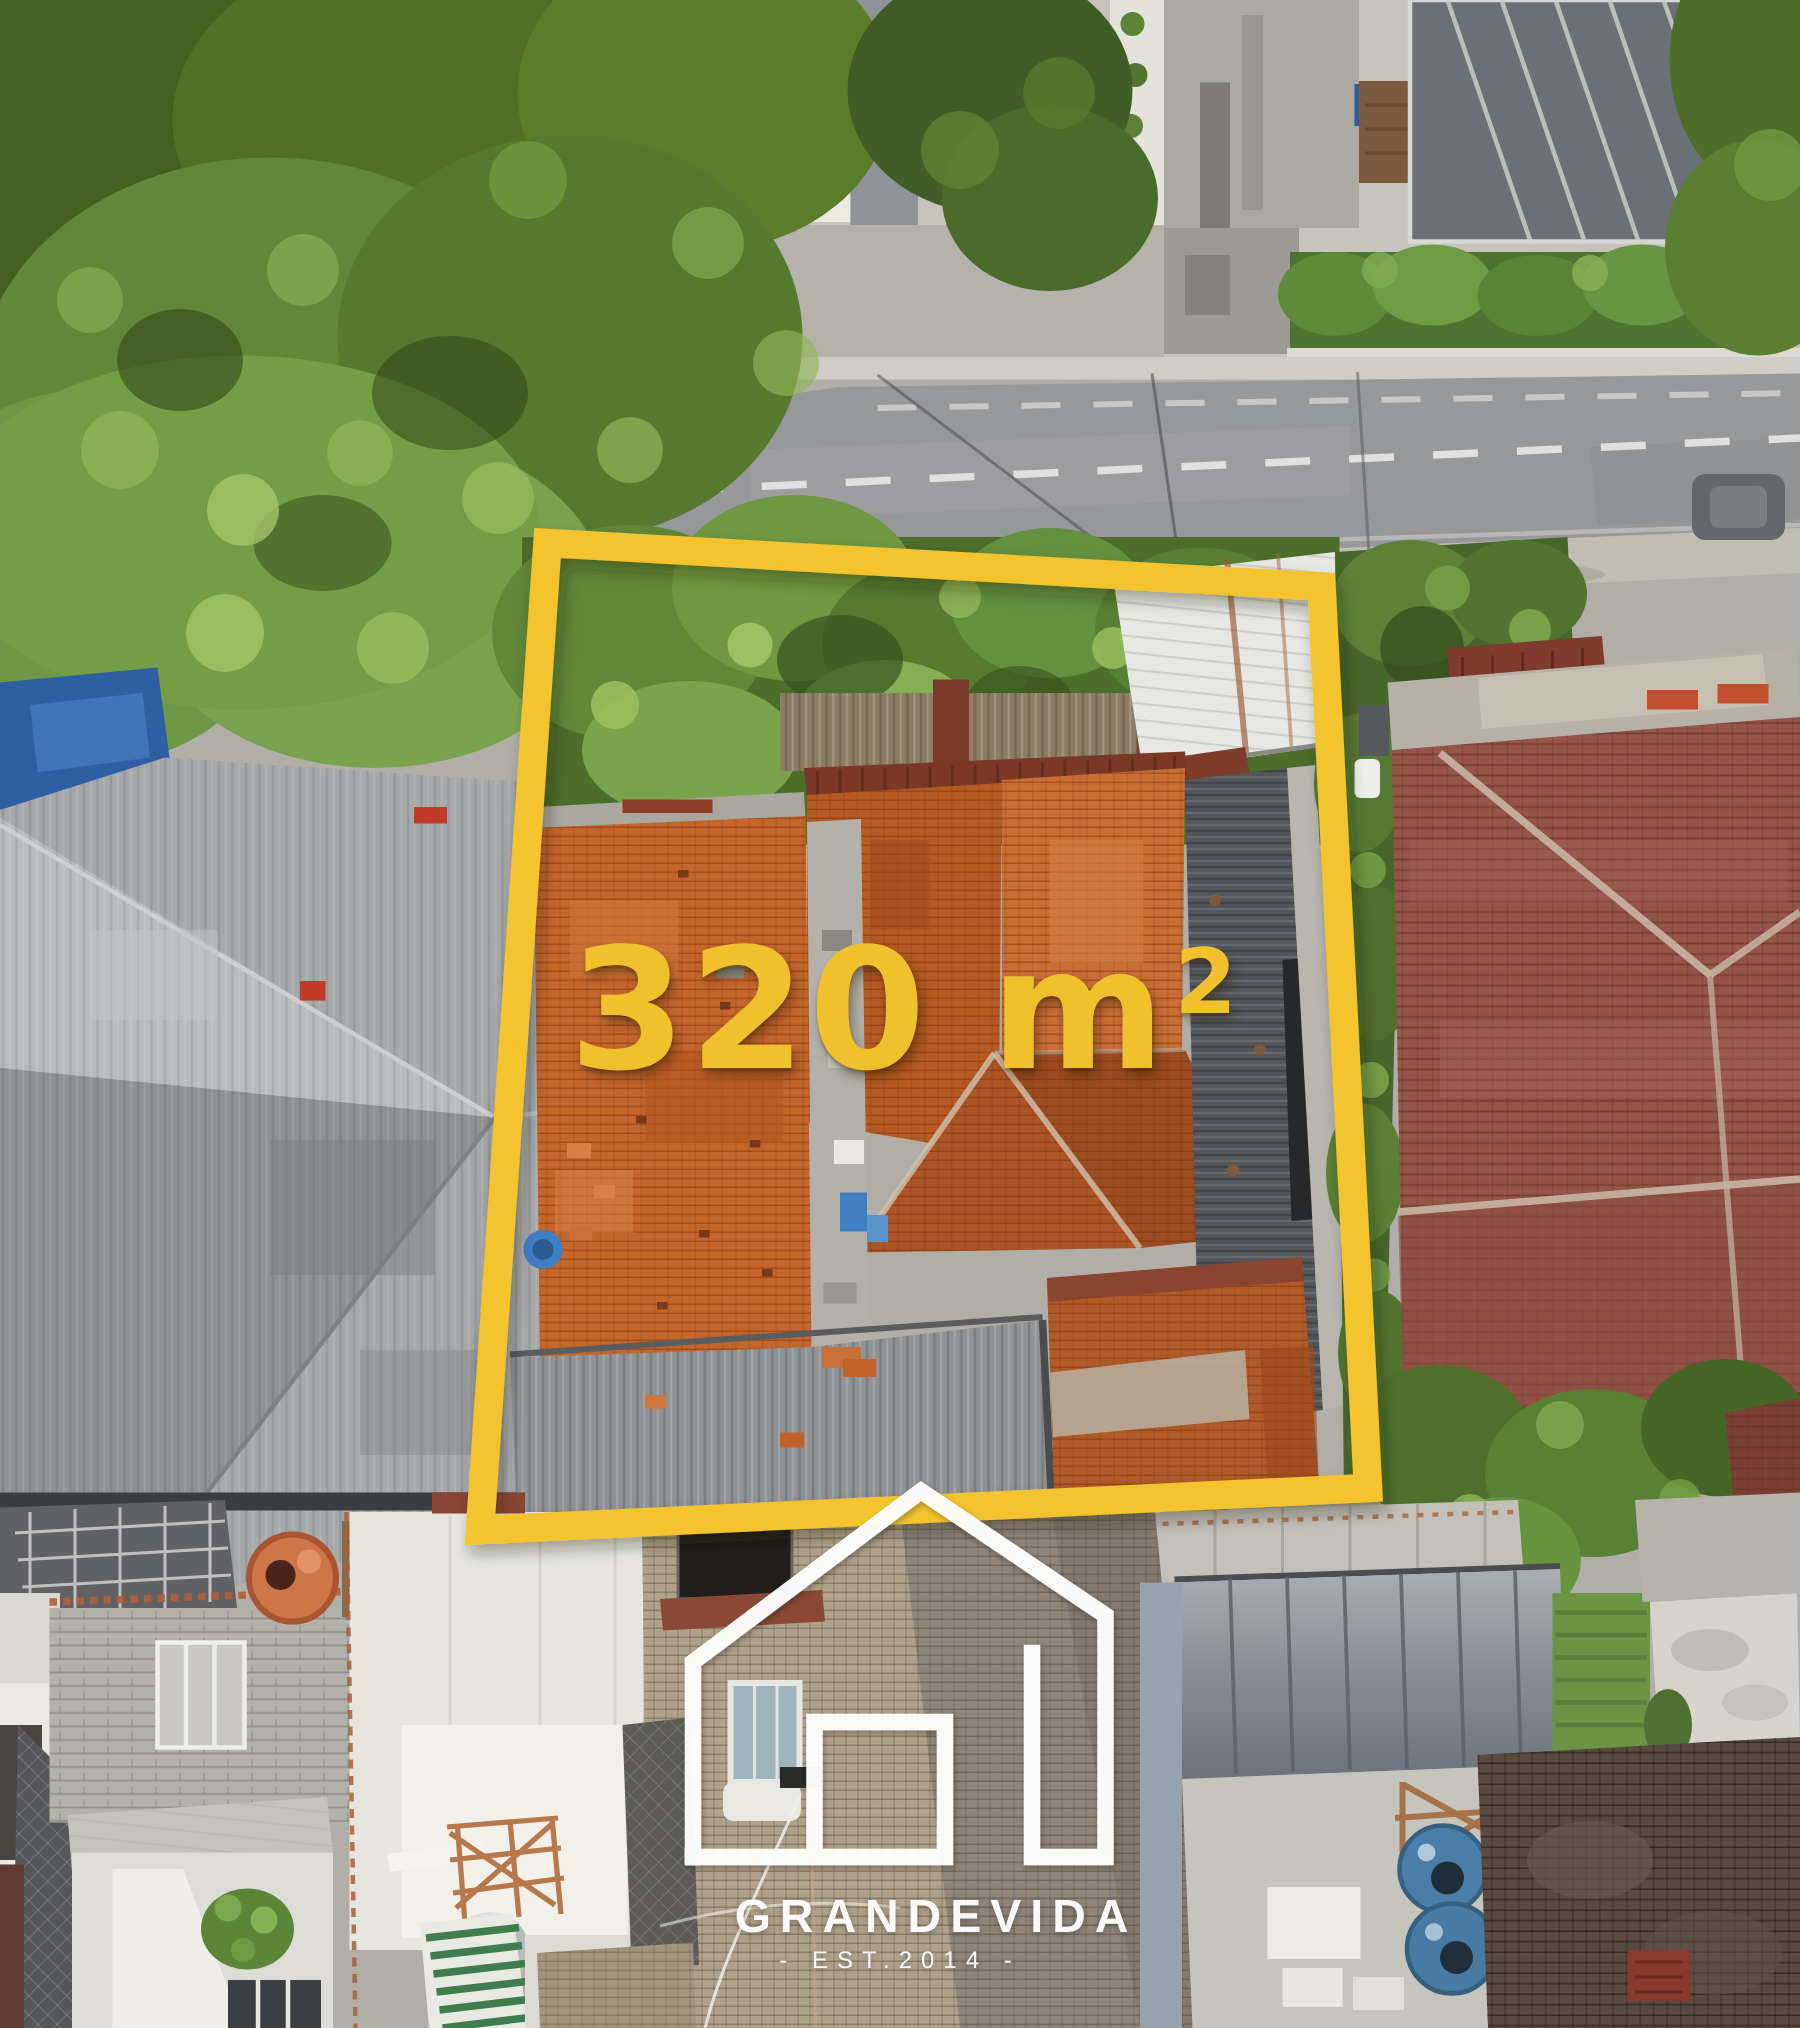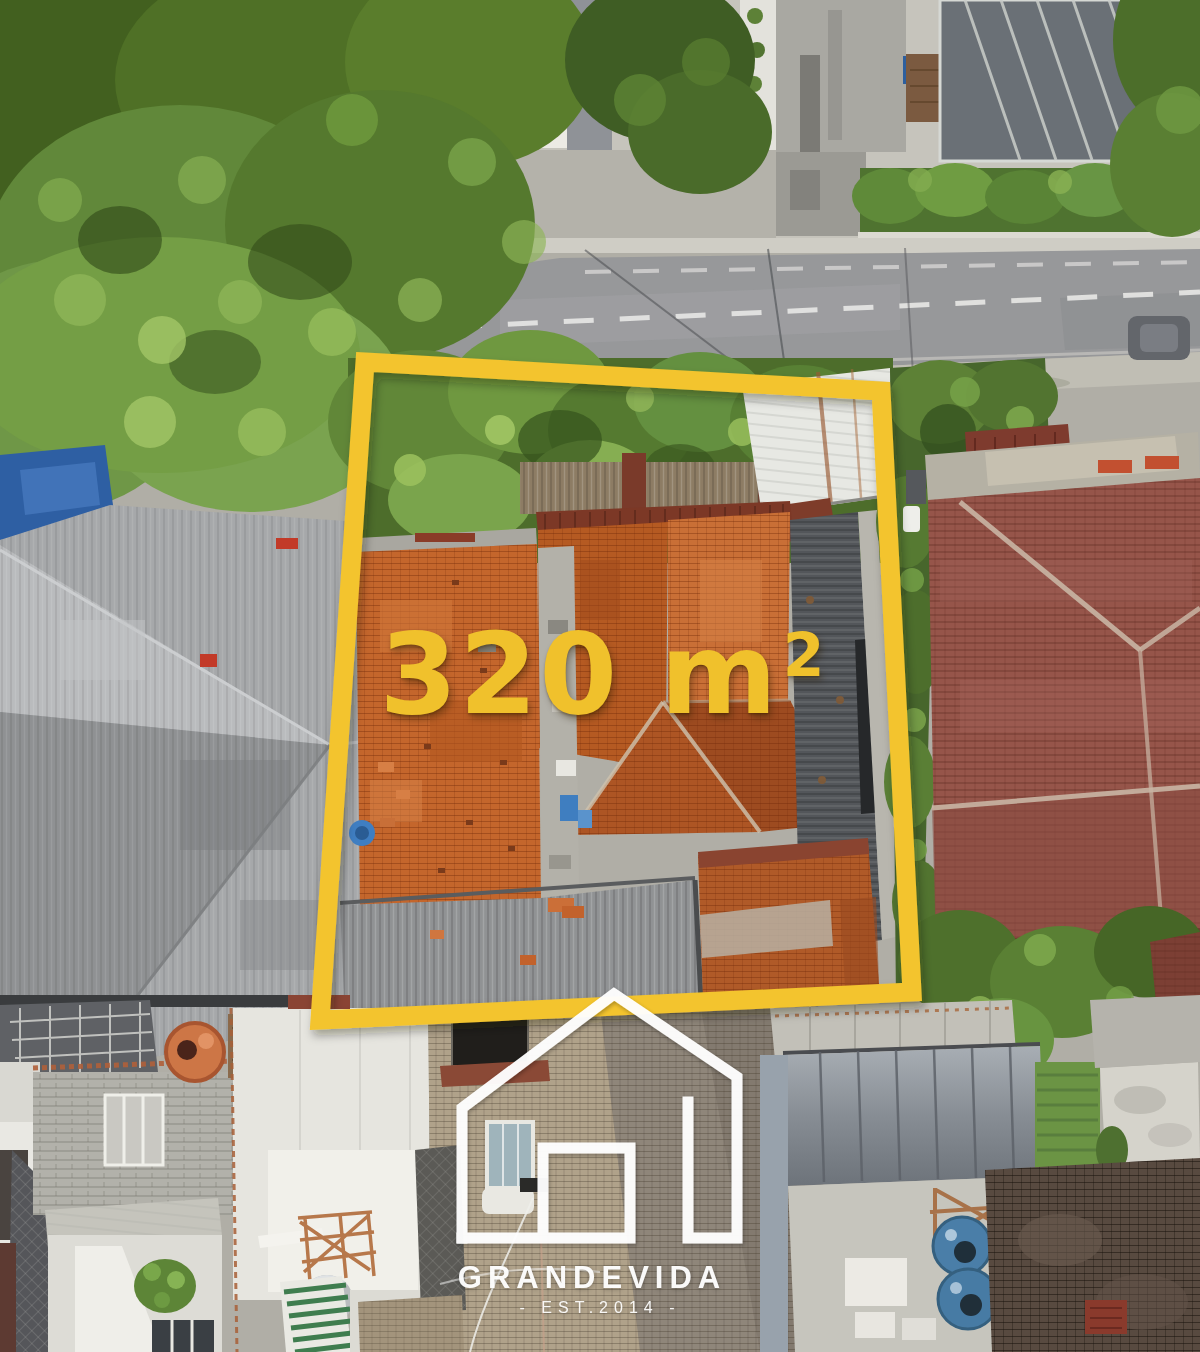--- a/index.html
+++ b/index.html
@@ -9,21 +9,21 @@
   .overlay-layer{position:absolute;left:0;top:0;width:972px;height:1352px;pointer-events:none;}
   .area-label{
     position:absolute;left:603px;top:618px;transform:translateX(-50%);
     font-family:"DejaVu Sans","Liberation Sans",sans-serif;
     font-weight:800;font-size:112px;line-height:1;letter-spacing:2px;
     color:#F0C12C;white-space:nowrap;
     text-shadow:3px 5px 7px rgba(45,28,0,.38),0 2px 2px rgba(60,40,0,.28);
   }
   .area-label sup{font-size:60px;vertical-align:0.62em;margin-left:4px;}
   .brand-name{
-    position:absolute;left:568px;top:1260px;transform:translateX(-50%);
+    position:absolute;left:600px;top:1260px;transform:translateX(-50%);
     font-size:31px;font-weight:700;letter-spacing:6px;
     color:rgba(255,255,255,.96);white-space:nowrap;
     text-shadow:0 1px 5px rgba(0,0,0,.28);
     padding-left:48px;
   }
   .brand-tagline{
     position:absolute;left:600px;top:1299px;transform:translateX(-50%);
     font-size:16px;font-weight:400;letter-spacing:6px;
     color:rgba(255,255,255,.93);white-space:nowrap;
     text-shadow:0 1px 4px rgba(0,0,0,.25);

